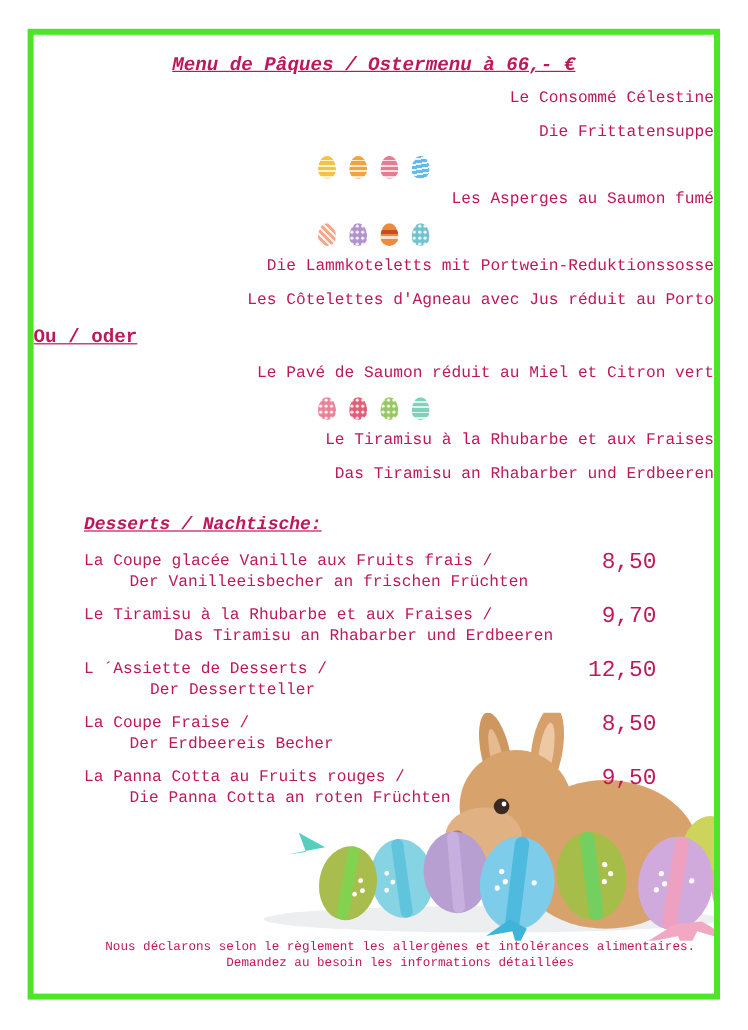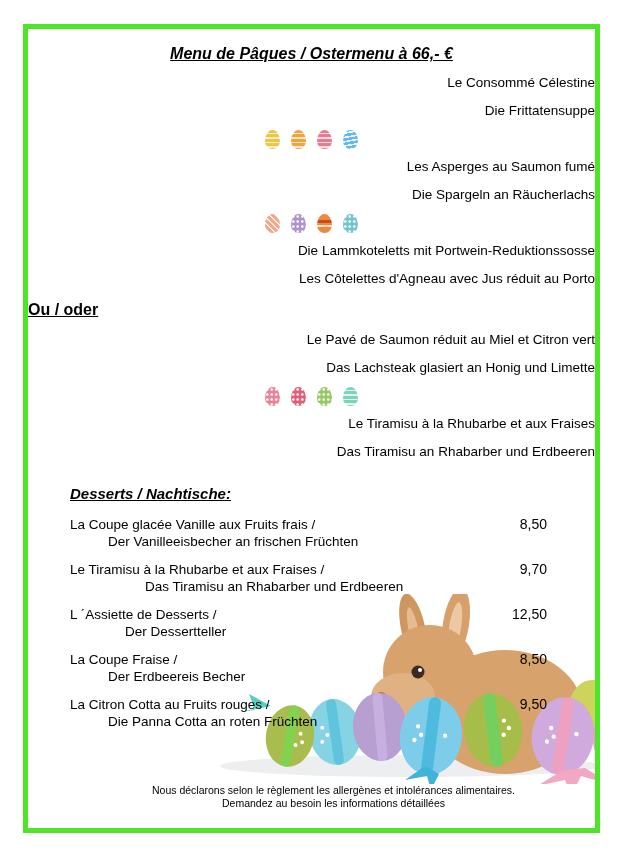--- a/index.html
+++ b/index.html
@@ -1,18 +1,18 @@
 <!DOCTYPE html>
 <html><head>
 <meta charset="utf-8">
 <style>
   html,body{margin:0;padding:0;background:#fff;}
   .page{
     position:relative;width:623px;height:858px;background:#fff;
-    font-family:Liberation Sans, sans-serif;color:#000000;overflow:hidden;
+    font-family:Liberation Mono, monospace;color:#be185d;overflow:hidden;
   }
   .frame{
     position:absolute;left:23px;top:24px;width:577px;height:809px;
     border:5px solid #4ee428;box-sizing:border-box;overflow:hidden;background:#fff;
   }
   .title{
     margin:10px 0 0 0;height:30px;line-height:30px;text-align:center;
     font-size:16px;font-weight:bold;font-style:italic;text-decoration:underline;
   }
   .mline{height:28px;line-height:28px;text-align:right;font-size:13.5px;margin:0;padding-left:24px;}
@@ -31,21 +31,21 @@
     font-size:16px;font-weight:bold;text-decoration:underline;
   }
   .desserts{position:relative;z-index:2;margin:18px 48px 0 42px;}
   .desserts-heading{
     margin:0 0 12px 0;height:20px;line-height:20px;font-size:15px;
     font-weight:bold;font-style:italic;text-decoration:underline;
   }
   .dessert-item{position:relative;margin:0 0 11px 0;}
   .d-fr{font-size:13.5px;line-height:17px;padding-right:70px;}
   .d-de{font-size:13.5px;line-height:17px;padding-left:38px;}
-  .d-price{position:absolute;right:0;top:0;font-size:14px;line-height:17px;text-align:right;}
+  .d-price{position:absolute;right:0;top:0;font-size:19px;line-height:17px;text-align:right;}
   .photo{position:absolute;left:147px;top:565px;z-index:1;}
   .footer{position:absolute;left:0;right:0;bottom:18px;text-align:center;z-index:2;padding-left:44px;}
   .footer p{margin:0;font-size:10.5px;line-height:13px;}
 </style>
 </head>
 <body>
 
 <div class="page">
   <div class="frame" style="border-color: rgb(78, 228, 40);">
 
@@ -55,36 +55,34 @@
     <p class="mline">Die Frittatensuppe</p>
 
     <div class="egg-row">
         <span class="egg stripes" style="background-color: rgb(242, 196, 64);"></span>
         <span class="egg stripes" style="background-color: rgb(242, 163, 60);"></span>
         <span class="egg stripes" style="background-color: rgb(231, 123, 145);"></span>
         <span class="egg zigzag" style="background-color: rgb(102, 185, 232);"></span>
       </div>
 
     <p class="mline">Les Asperges au Saumon fumé</p>
-    <p class="mline">Die Spargeln an Räucherlachs</p>
 
     <div class="egg-row">
         <span class="egg diagonal" style="background-color: rgb(244, 167, 139);"></span>
         <span class="egg dots" style="background-color: rgb(176, 146, 204);"></span>
         <span class="egg band" style="background-color: rgb(237, 138, 60);"></span>
         <span class="egg dots" style="background-color: rgb(115, 195, 206);"></span>
       </div>
 
     <p class="mline">Die Lammkoteletts mit Portwein-Reduktionssosse</p>
     <p class="mline">Les Côtelettes d'Agneau avec Jus réduit au Porto</p>
 
     <h2 class="divider">Ou / oder</h2>
 
     <p class="mline">Le Pavé de Saumon réduit au Miel et Citron vert</p>
-    <p class="mline">Das Lachsteak glasiert an Honig und Limette</p>
 
     <div class="egg-row">
         <span class="egg dots" style="background-color: rgb(236, 128, 153);"></span>
         <span class="egg dots" style="background-color: rgb(226, 92, 119);"></span>
         <span class="egg dots" style="background-color: rgb(149, 199, 99);"></span>
         <span class="egg stripes" style="background-color: rgb(125, 210, 187);"></span>
       </div>
 
     <p class="mline">Le Tiramisu à la Rhubarbe et aux Fraises</p>
     <p class="mline">Das Tiramisu an Rhabarber und Erdbeeren</p>
@@ -106,21 +104,21 @@
         <div class="d-fr">L ´Assiette de Desserts /</div>
         <div class="d-de" style="padding-left:55px">Der Dessertteller</div>
         <div class="d-price">12,50</div>
       </div>
       <div class="dessert-item">
         <div class="d-fr">La Coupe Fraise /</div>
         <div class="d-de">Der Erdbeereis Becher</div>
         <div class="d-price">8,50</div>
       </div>
       <div class="dessert-item">
-        <div class="d-fr">La Citron Cotta au Fruits rouges /</div>
+        <div class="d-fr">La Panna Cotta au Fruits rouges /</div>
         <div class="d-de">Die Panna Cotta an roten Früchten</div>
         <div class="d-price">9,50</div>
       </div>
     </section>
 
     <svg class="photo" width="425" height="190" viewBox="0 0 425 190" aria-hidden="true">
 
       <ellipse cx="235" cy="172" rx="190" ry="11" fill="#eceef0"></ellipse>
 
       <g>

